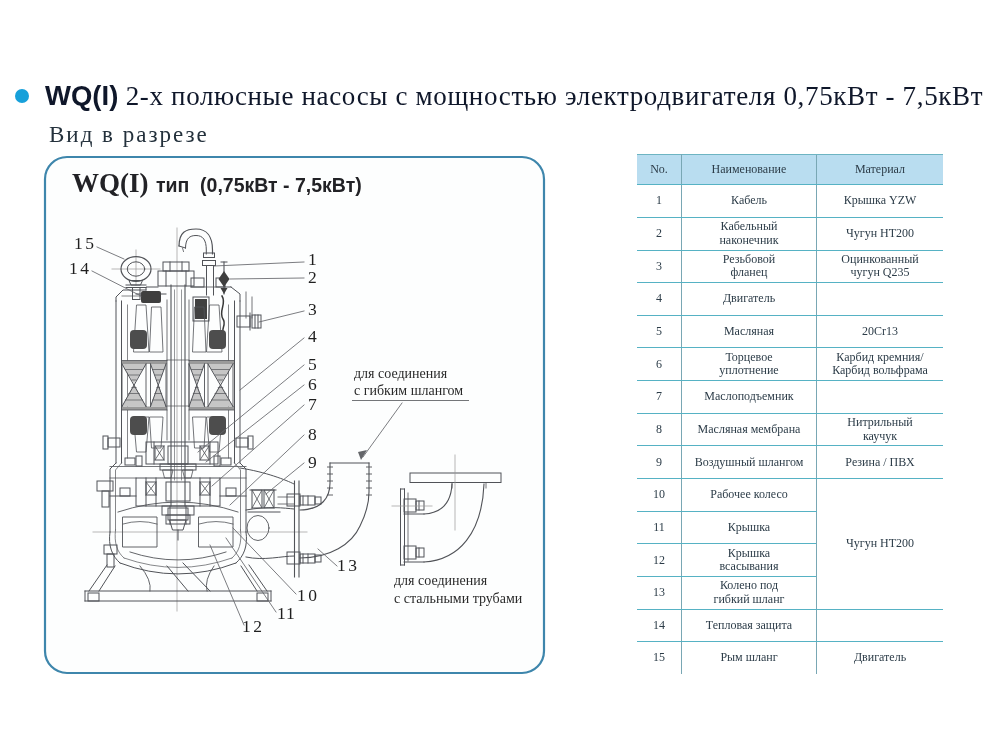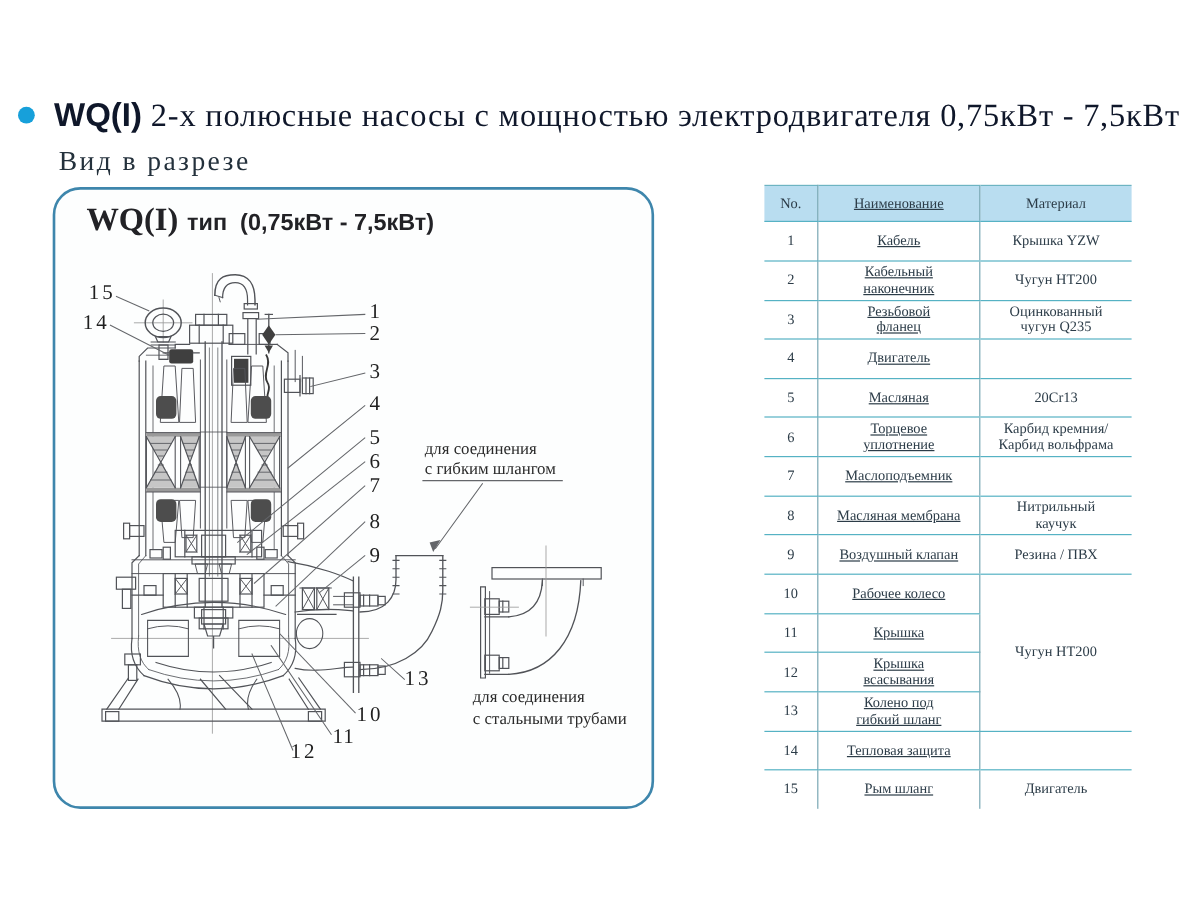--- a/index.html
+++ b/index.html
@@ -3,21 +3,21 @@
 <meta charset="utf-8">
 <style>
   html,body{margin:0;padding:0;}
   body{width:1000px;height:748px;background:#ffffff;position:relative;overflow:hidden;
        font-family:"Liberation Serif",serif;}
   .abs{position:absolute;}
   table.parts{position:absolute;left:637px;top:154px;border-collapse:collapse;
       font-family:"Liberation Serif",serif;font-size:12px;color:#2c3c48;table-layout:fixed;}
   table.parts td{text-align:center;vertical-align:middle;padding:0;line-height:1.12;}
   td.c1{width:44px;border-right:1px solid #79a7b4;}
-  td.c2{width:134px;text-decoration:underline;}
+  td.c2{width:134px;}
   td.c3{width:126px;border-left:1px solid #79a7b4;}
   tr.hdr td{background:#b9ddf0;border-top:1.2px solid #6db4c2;border-bottom:1.2px solid #56b2c4;height:29.2px;}
   tr.r td{border-bottom:1.1px solid #56b2c4;height:31.67px;}
   tr.rl td{height:31.67px;}
 </style>
 </head>
 <body>
 
 <div class="abs" style="left:15px;top:89px;width:14px;height:14px;border-radius:50%;background:#17a0da;"></div>
 
@@ -466,21 +466,21 @@
       </tr>
 
   <tr class="r">
         <td class="c1">8</td>
         <td class="c2">Масляная мембрана</td>
         <td class="c3">Нитрильный<br>каучук</td>
       </tr>
 
   <tr class="r">
         <td class="c1">9</td>
-        <td class="c2">Воздушный клапан</td>
+        <td class="c2">Воздушный шлангом</td>
         <td class="c3">Резина / ПВХ</td>
       </tr>
 
   <tr class="r">
         <td class="c1">10</td>
         <td class="c2">Рабочее колесо</td>
         <td class="c3" rowspan="4" style="border-bottom:1.1px solid #56b2c4;">Чугун HT200</td>
       </tr>
 
   <tr class="r">

